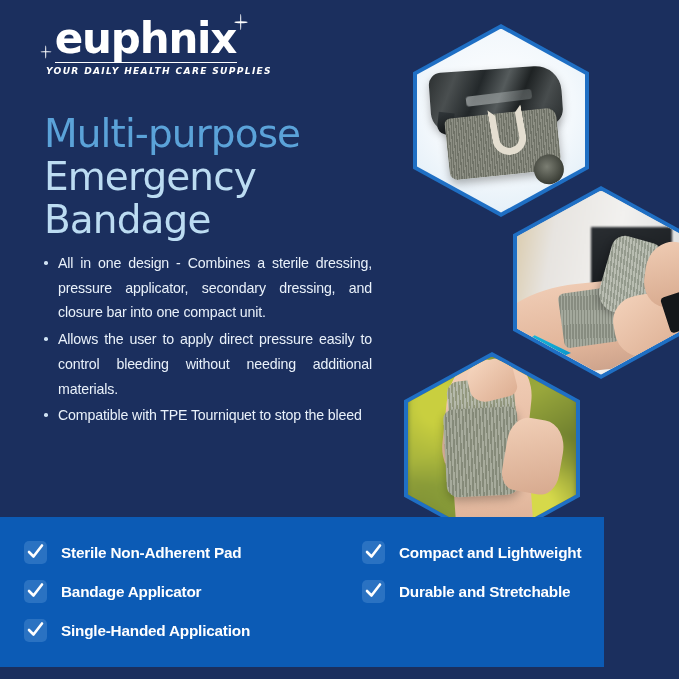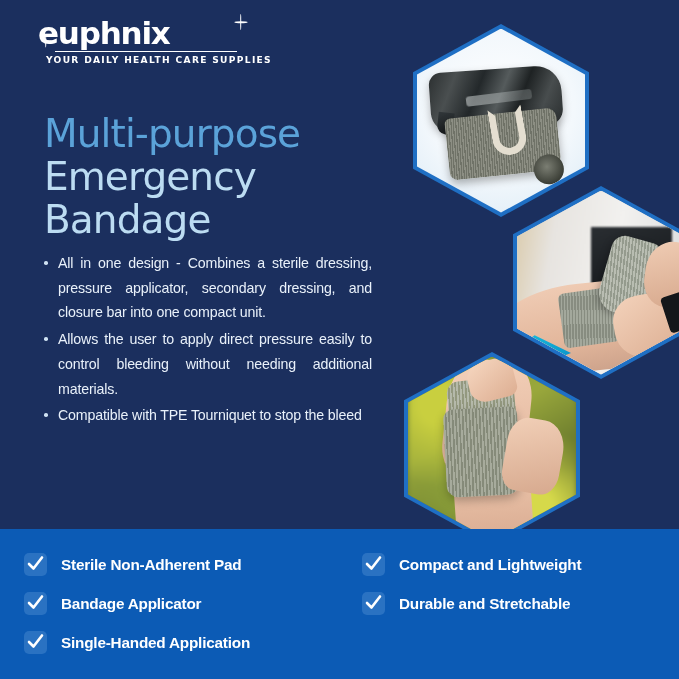--- a/index.html
+++ b/index.html
@@ -18,25 +18,26 @@
 
   
   .logo-block {
     position: absolute;
     left: 38px; top: 18px;
     width: 215px;
   }
   .logo-word {
     position: relative;
     font-family: "DejaVu Sans", sans-serif;
-    font-size: 31px;
+    font-size: 42px;
     font-weight: 700;
     color: #ffffff;
     letter-spacing: -1.2px;
     line-height: 1.02;
+    text-align: center;
   }
   .sparkle {
     position: absolute;
     pointer-events: none;
   }
   .sparkle::before, .sparkle::after {
     content: "";
     position: absolute;
     background: #ffffff;
     left: 50%; top: 50%;
@@ -54,20 +55,21 @@
   }
   .logo-tag {
     font-family: "DejaVu Sans", sans-serif;
     font-size: 9.1px;
     font-weight: 700;
     color: #ffffff;
     letter-spacing: 1.32px;
     text-align: center;
     white-space: nowrap;
     margin-left: 8px;
+    font-style: italic;
   }
 
   
   .headline {
     position: absolute;
     left: 44px; top: 112px;
     width: 330px;
   }
   .headline .line {
     font-family: "DejaVu Sans", sans-serif;
@@ -307,22 +309,22 @@
     position: absolute; left: 58%; top: 34%;
     width: 34%; height: 40%;
     background: linear-gradient(160deg, #f2d0b8, #d6a88d);
     border-radius: 34% 40% 30% 26%;
     transform: rotate(10deg);
   }
 
   
   .feature-bar {
     position: absolute;
-    left: 0; bottom: 0;
-    width: 679px; height: 150px;
+    left: 0; bottom: 12px;
+    width: 604px; height: 150px;
     background: #0c5bb5;
   }
   .feature-col {
     position: absolute;
     top: 16px;
   }
   .col-left  { left: 24px;  width: 330px; }
   .col-right { left: 362px; width: 300px; }
 
   .feature-item {

